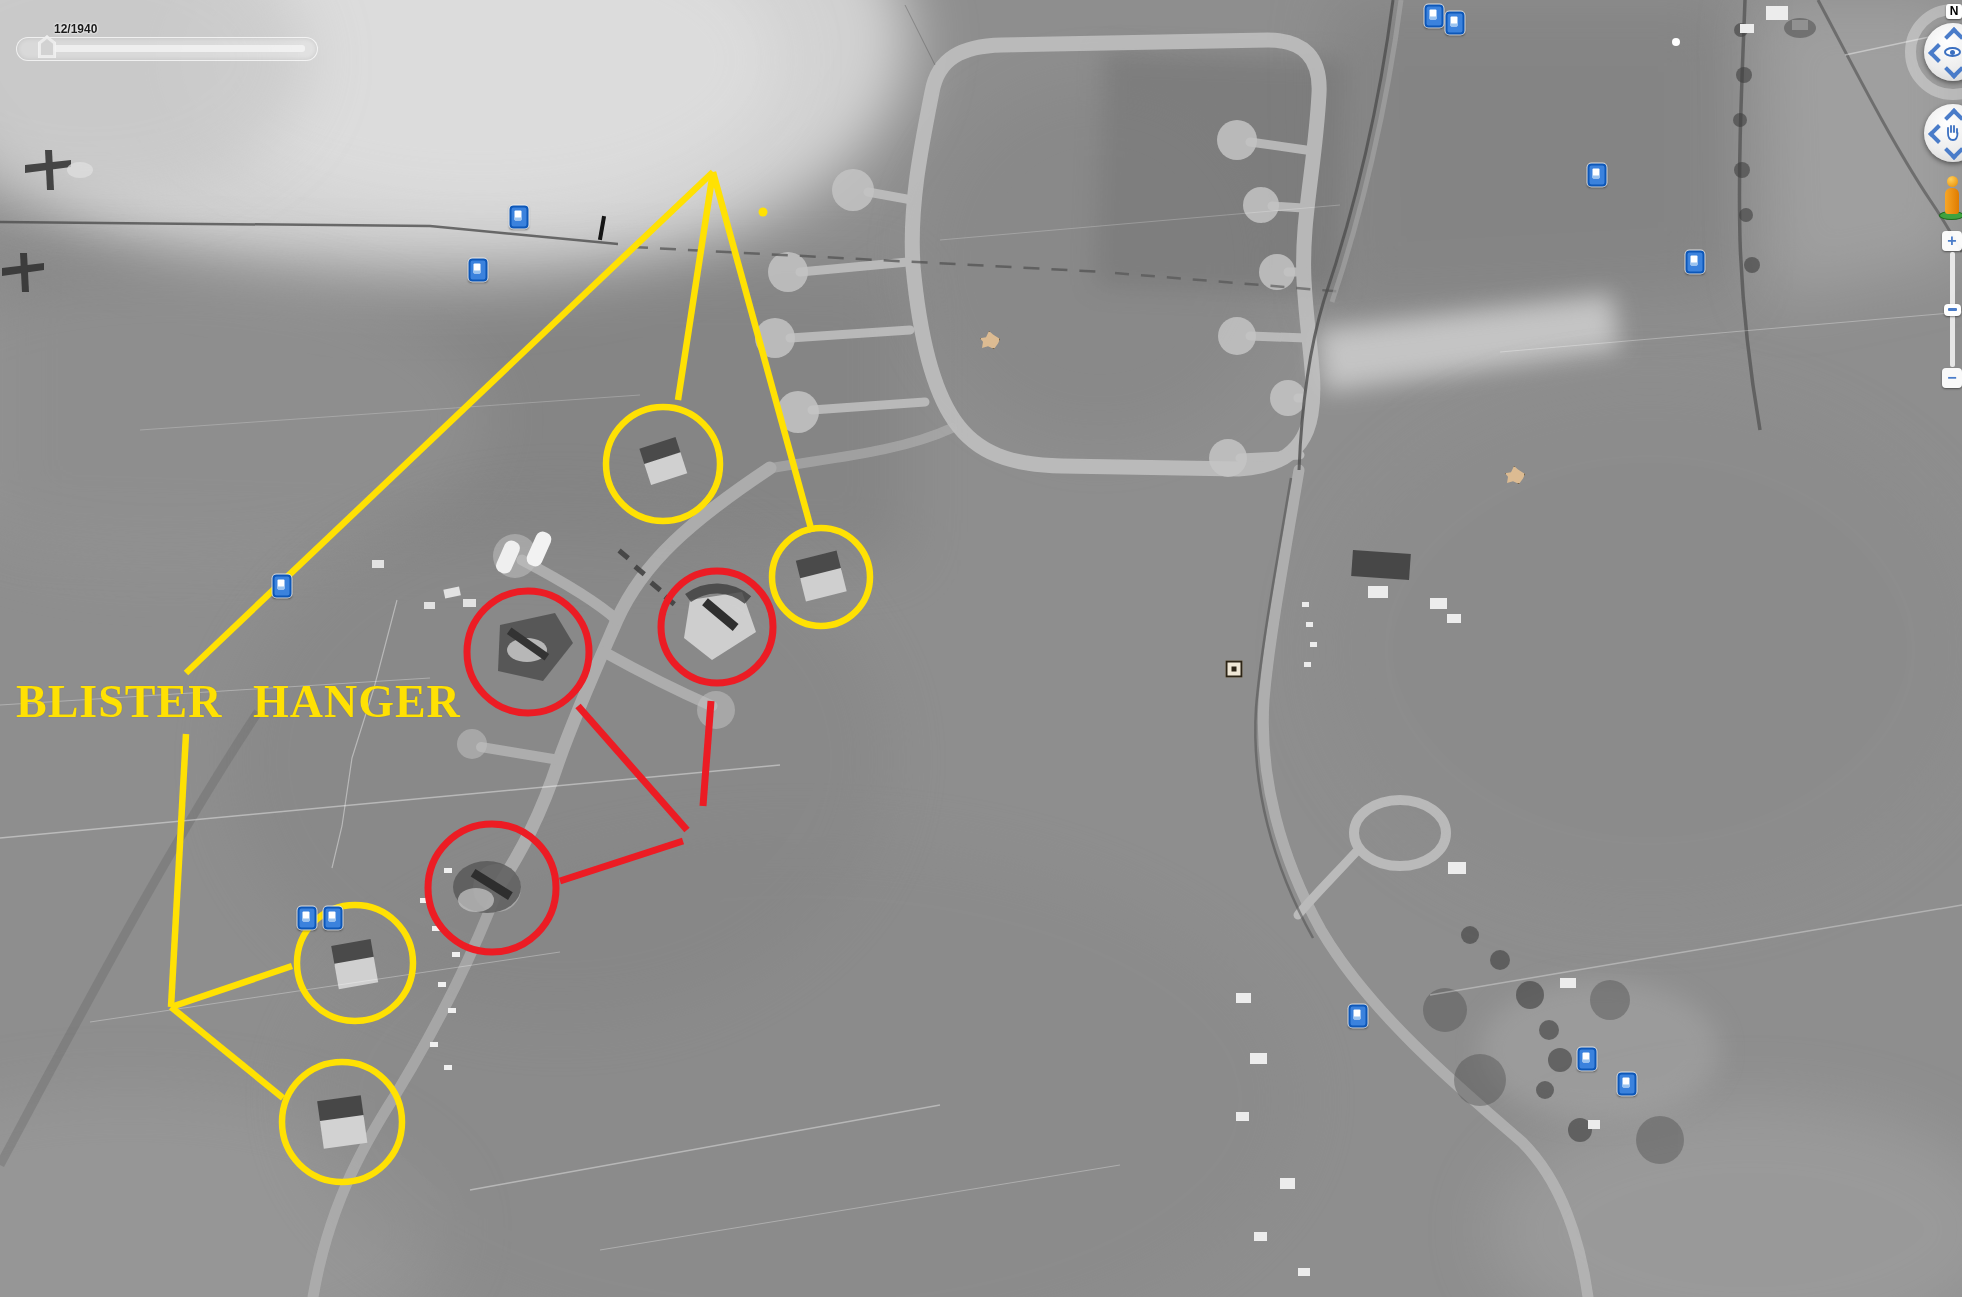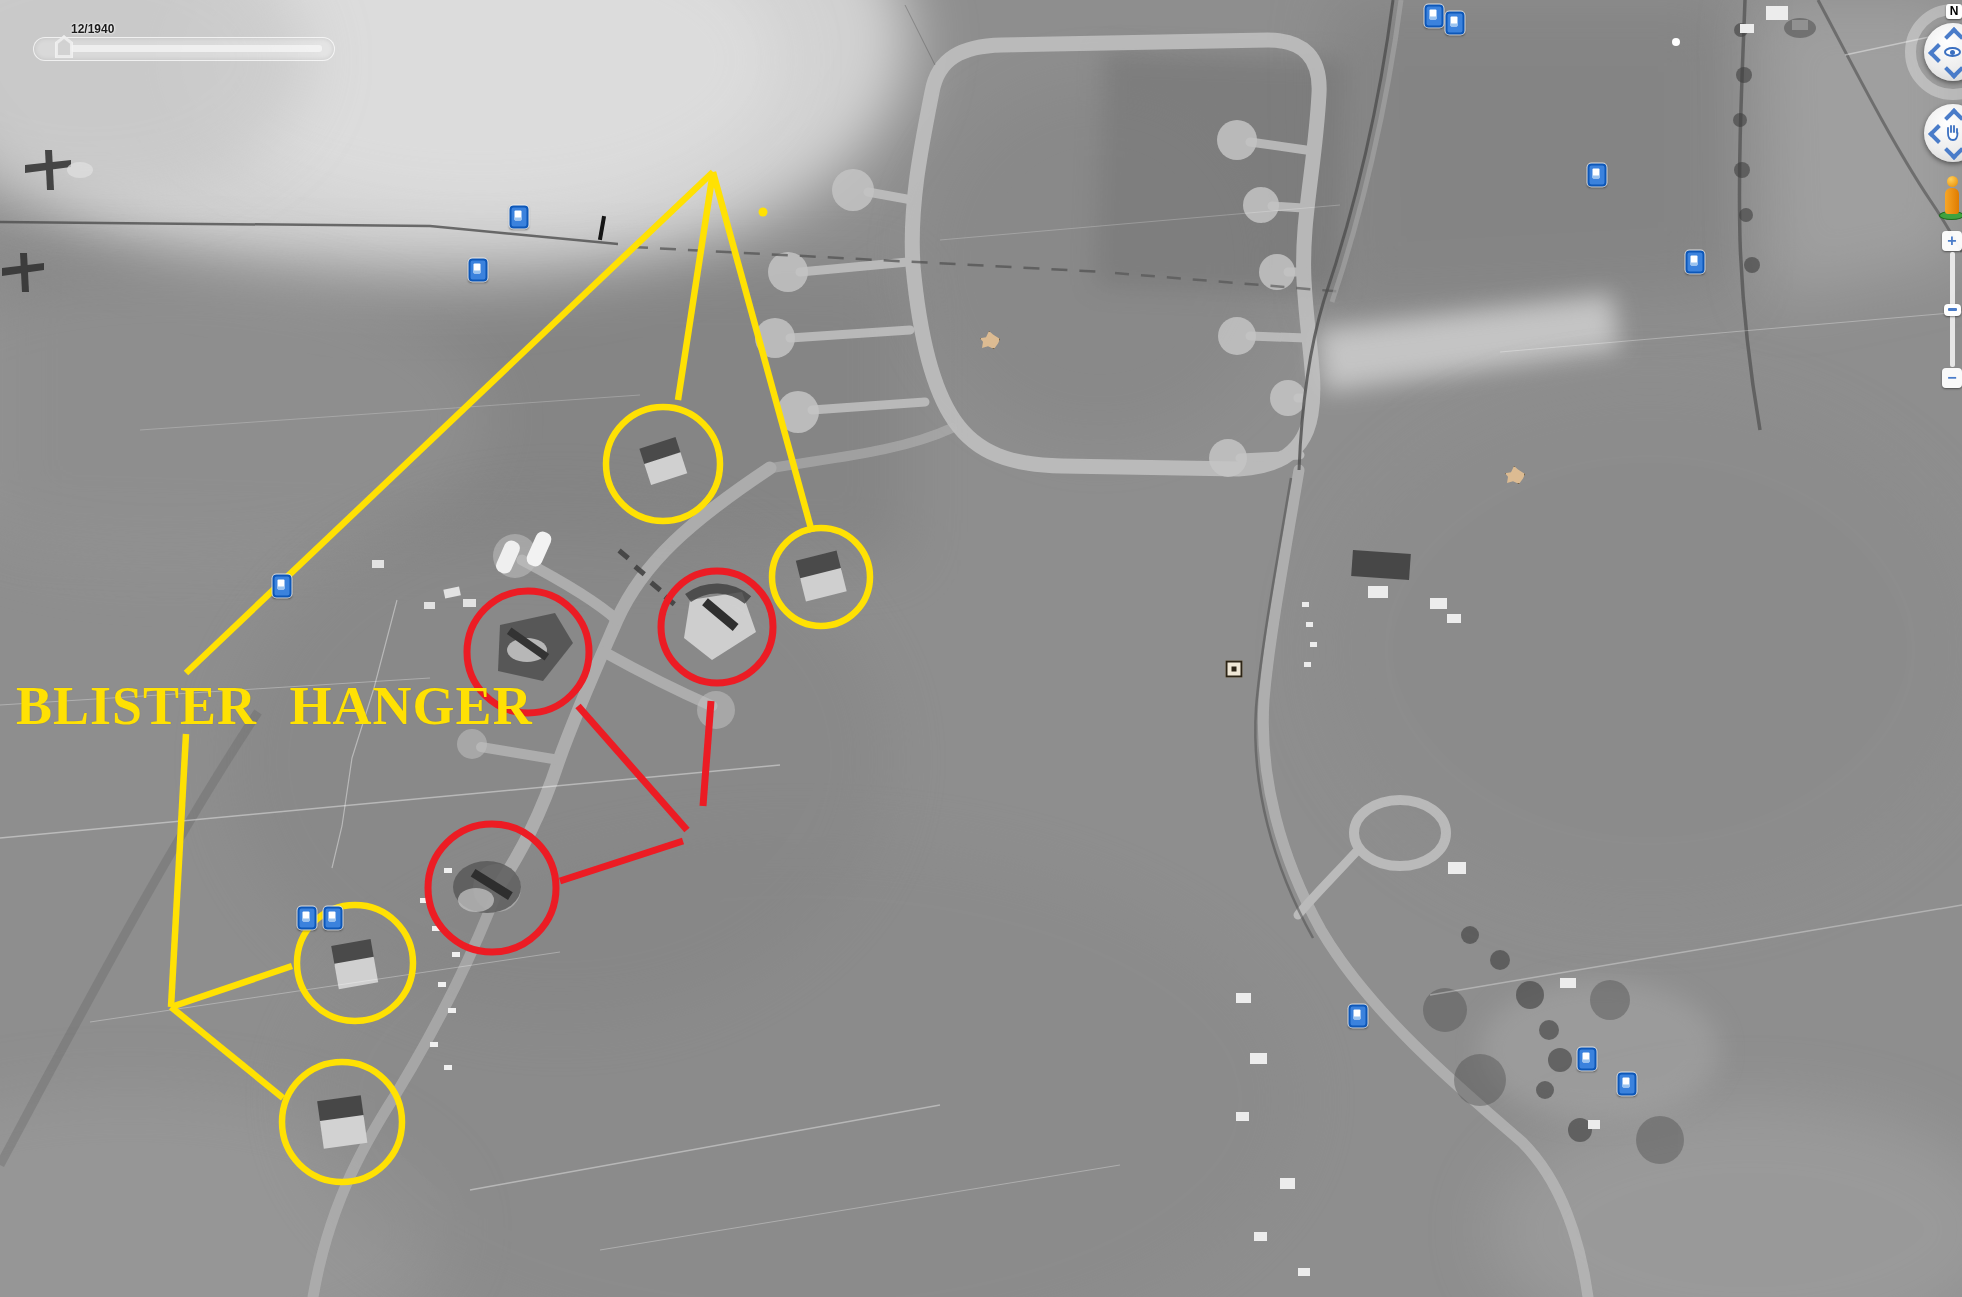--- a/index.html
+++ b/index.html
@@ -2,41 +2,41 @@
 <html><head>
 <meta charset="utf-8">
 <style>
   html,body{margin:0;padding:0;background:#222;}
   #stage{position:relative;width:1962px;height:1297px;overflow:hidden;background:#8e8e8e;
          font-family:"Liberation Sans",sans-serif;}
   #photo-svg,#anno-svg{position:absolute;left:0;top:0;}
   #photo-svg{z-index:1;}
   #anno-svg{z-index:3;}
   .map-label{position:absolute;z-index:4;font-family:"Liberation Serif","DejaVu Serif",serif;
-             font-weight:bold;font-size:54px;white-space:nowrap;letter-spacing:1px;
+             font-weight:bold;font-size:46px;white-space:nowrap;letter-spacing:1px;
              text-shadow:0 0 1px rgba(0,0,0,.25);}
   #blister-label{left:16px;top:675px;color:#ffe103;word-spacing:18px;}
   #blast-label{left:697px;top:806px;color:#ec1c24;word-spacing:12px;}
 
   
   #markers-layer{position:absolute;left:0;top:0;width:100%;height:100%;z-index:5;}
   .pmark{position:absolute;width:15px;height:19px;background:#3b82dd;border:2px solid #0d57b8;
          border-radius:4px;transform:translate(-50%,-50%);
          box-shadow:0 0 0 1px rgba(255,255,255,.75),0 1px 2px rgba(0,0,0,.45);}
   .pmark-inner{position:absolute;left:3px;top:3px;width:7px;height:10px;background:#fff;
          border-radius:1px;box-shadow:inset 0 -3px 0 #9cc4ef;}
   .plane-mark{position:absolute;width:18px;height:16px;background:#dcbb92;border:1px solid #5f4f33;
          transform:translate(-50%,-50%);
          clip-path:polygon(45% 0,65% 20%,100% 45%,90% 70%,70% 100%,40% 85%,10% 95%,15% 60%,0 40%,30% 35%);}
   .sqmark{position:absolute;width:13px;height:13px;background:#efe7d6;border:2px solid #2c2416;
          transform:translate(-50%,-50%);}
   .sqmark-inner{position:absolute;left:4px;top:4px;width:5px;height:5px;background:#2c2416;}
 
   
-  #time-slider{position:absolute;left:33px;top:22px;width:310px;height:44px;z-index:6;}
+  #time-slider{position:absolute;left:16px;top:22px;width:310px;height:44px;z-index:6;}
   .ts-label{position:absolute;left:38px;top:0;font-size:12px;font-weight:bold;color:#1a1a1a;
             text-shadow:0 0 3px rgba(255,255,255,.9),0 0 2px rgba(255,255,255,.9);}
   .ts-track{position:absolute;left:0;top:15px;width:300px;height:22px;border-radius:12px;
             background:rgba(255,255,255,.30);border:1px solid rgba(255,255,255,.6);
             box-shadow:inset 0 0 5px rgba(0,0,0,.12);}
   .ts-groove{position:absolute;left:36px;top:7px;width:252px;height:7px;border-radius:3px;
             background:rgba(255,255,255,.55);}
   .ts-knob{position:absolute;left:22px;top:13px;width:18px;height:23px;
             background:rgba(255,255,255,.85);
             clip-path:polygon(50% 0%,100% 32%,100% 100%,0% 100%,0% 32%);

